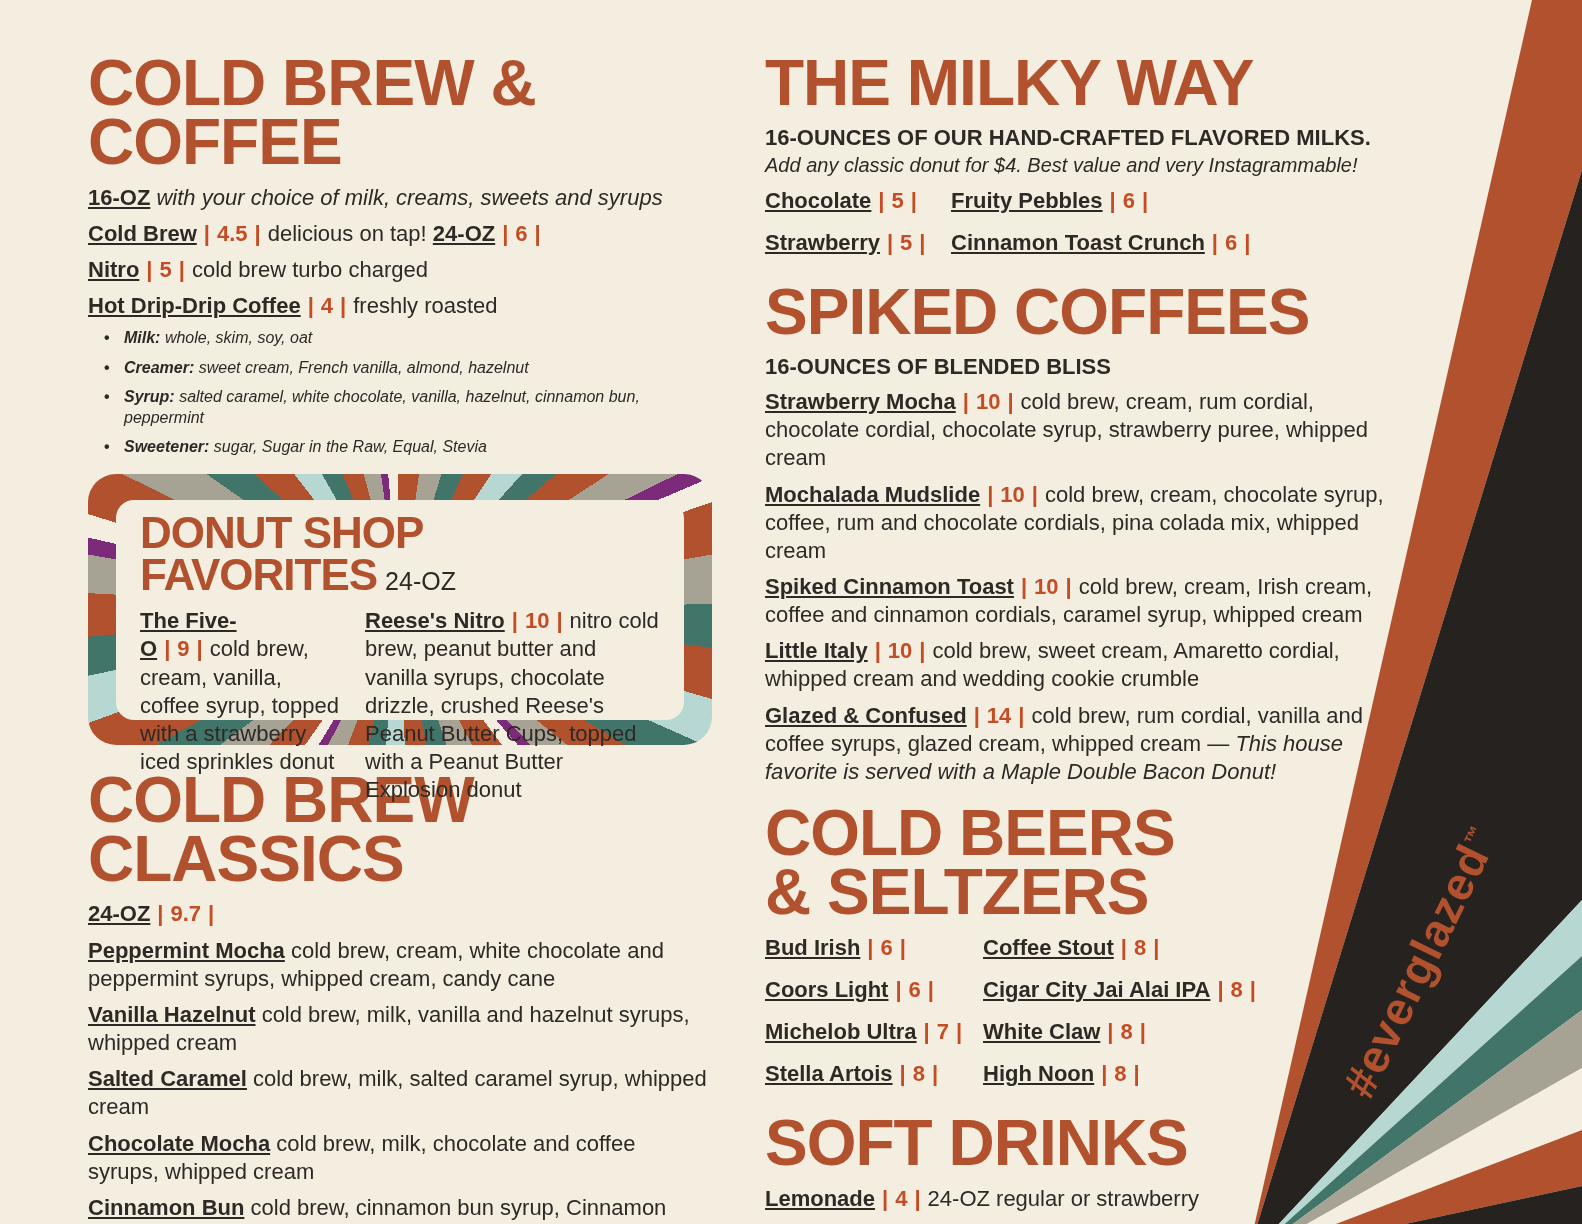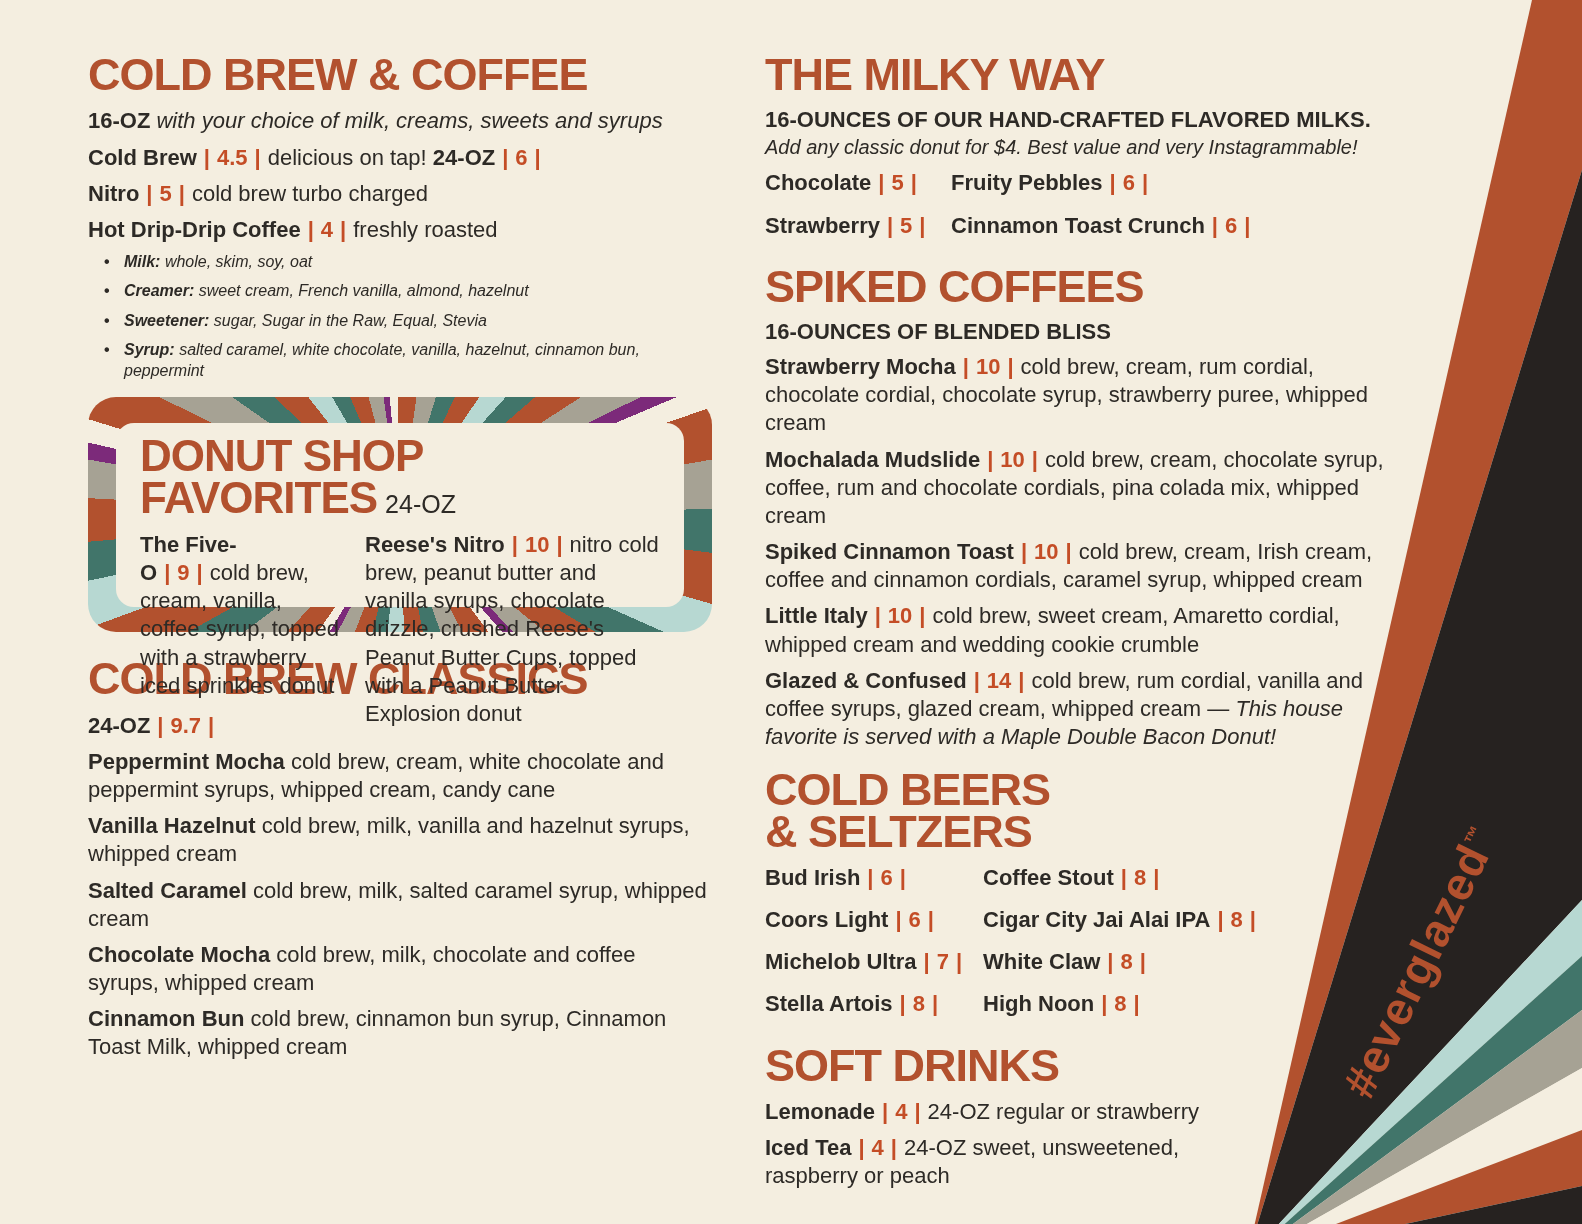--- a/index.html
+++ b/index.html
@@ -14,34 +14,34 @@
     --purple:#7c2a7a;
   }
   *{box-sizing:border-box;}
   html,body{margin:0;padding:0;}
   body{font-family:"Liberation Sans", sans-serif; background:#888;}
   .page{position:relative;width:1582px;height:1224px;background:var(--bg);overflow:hidden;}
   .fan{position:absolute;left:0;top:0;z-index:0;}
   .col{position:absolute;top:54px;z-index:2;}
   .col-left{left:88px;width:624px;}
   .col-right{left:765px;width:648px;}
-  .h1{font-size:45px;font-weight:bold;color:var(--heading);line-height:0.92;letter-spacing:-1px;margin:0 0 12px;}
+  .h1{font-size:64px;font-weight:bold;color:var(--heading);line-height:0.92;letter-spacing:-1px;margin:0 0 12px;}
   .line{font-size:22px;line-height:1.28;color:var(--text);margin:0 0 8px;}
-  .nm{font-weight:bold;}
+  .nm{font-weight:bold;text-decoration:underline;}
   .it{font-style:italic;}
   .pr{font-weight:bold;color:var(--price);}
   .so::before{content:"|";color:var(--price);font-weight:bold;padding:0 7px;}
   .subcaps{font-size:22px;font-weight:bold;color:var(--text);margin:8px 0 3px;}
   .note{font-size:20px;font-style:italic;color:var(--text);margin:0 0 10px;}
   .opts{margin:2px 0 0 16px;padding:0;list-style:none;font-style:italic;font-size:16px;color:var(--text);}
   .opts li{position:relative;padding-left:20px;margin-bottom:9px;line-height:1.28;max-width:545px;}
   .opts li::before{content:"\2022";position:absolute;left:0;font-weight:bold;font-style:normal;}
   .opt-label{font-weight:bold;}
   
-  .card{position:relative;height:235px;border-radius:28px;margin:16px 0 26px;
+  .card{position:relative;height:271px;border-radius:28px;margin:16px 0 26px;
         background:repeating-conic-gradient(from 8deg,
           #a6a294 0deg 9deg,
           #41756a 9deg 17deg,
           #b2512e 17deg 26deg,
           #b7d8d2 26deg 34deg,
           #41756a 34deg 41deg,
           #b2512e 41deg 49deg,
           #a6a294 49deg 56deg,
           #7c2a7a 56deg 59deg,
           #f4eee0 59deg 63deg,
@@ -87,22 +87,22 @@
 
       <p class="line"><span class="nm">Cold Brew</span><span class="so"></span><span class="pr">4.5</span><span class="so"></span><span>delicious on tap!</span> <span class="nm">24-OZ</span><span class="so"></span><span class="pr">6</span><span class="so"></span></p>
 
       <p class="line"><span class="nm">Nitro</span><span class="so"></span><span class="pr">5</span><span class="so"></span><span>cold brew turbo charged</span></p>
 
       <p class="line"><span class="nm">Hot Drip-Drip Coffee</span><span class="so"></span><span class="pr">4</span><span class="so"></span><span>freshly roasted</span></p>
 
       <ul class="opts">
         <li><span class="opt-label">Milk:</span> <span>whole, skim, soy, oat</span></li>
         <li><span class="opt-label">Creamer:</span> <span>sweet cream, French vanilla, almond, hazelnut</span></li>
+        <li><span class="opt-label">Syrup:</span> <span>salted caramel, white chocolate, vanilla, hazelnut, cinnamon bun, peppermint</span></li>
         <li><span class="opt-label">Sweetener:</span> <span>sugar, Sugar in the Raw, Equal, Stevia</span></li>
-        <li><span class="opt-label">Syrup:</span> <span>salted caramel, white chocolate, vanilla, hazelnut, cinnamon bun, peppermint</span></li>
       </ul>
     </div>
 
     <div class="card">
       <div class="card-inner">
         <h2 class="card-title"><span>DONUT SHOP</span><br><span>FAVORITES</span><span class="card-size">24-OZ</span></h2>
         <div class="card-cols">
           <p class="line card-c1"><span class="nm">The Five-O</span><span class="so"></span><span class="pr">9</span><span class="so"></span><span>cold brew, cream, vanilla, coffee syrup, topped with a strawberry iced sprinkles donut</span></p>
           <p class="line card-c2"><span class="nm">Reese's Nitro</span><span class="so"></span><span class="pr">10</span><span class="so"></span><span>nitro cold brew, peanut butter and vanilla syrups, chocolate drizzle, crushed Reese's Peanut Butter Cups, topped with a Peanut Butter Explosion donut</span></p>
         </div>

